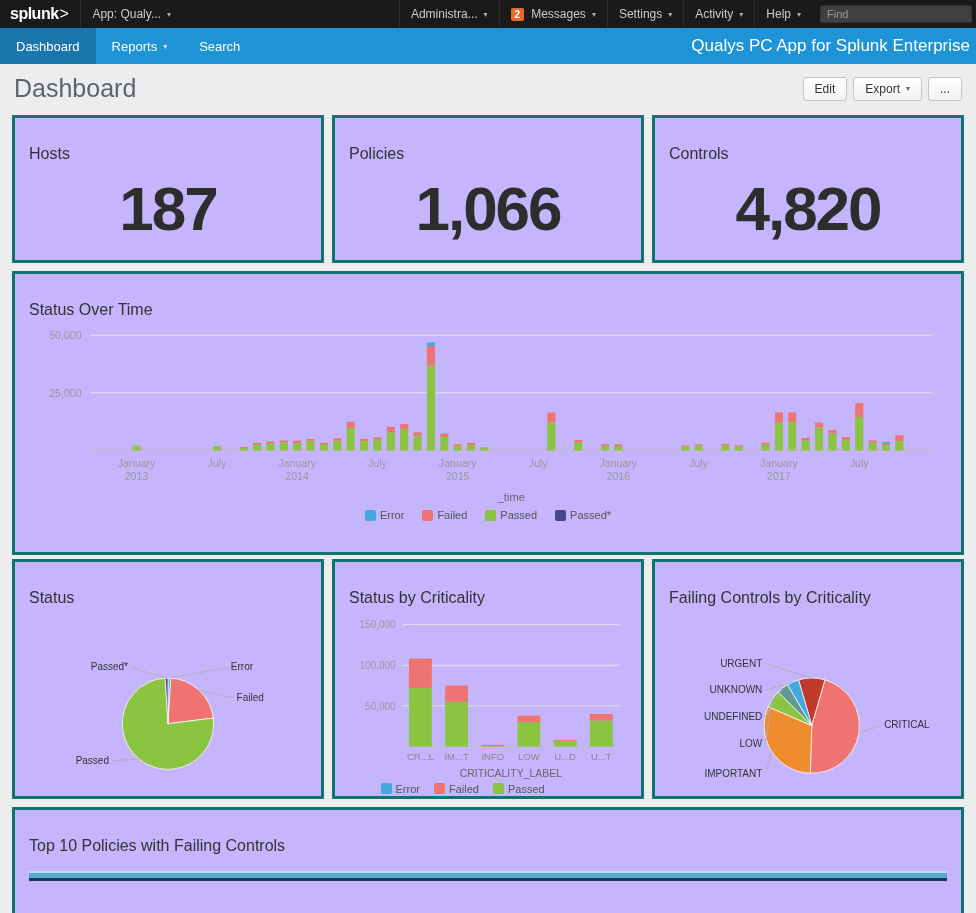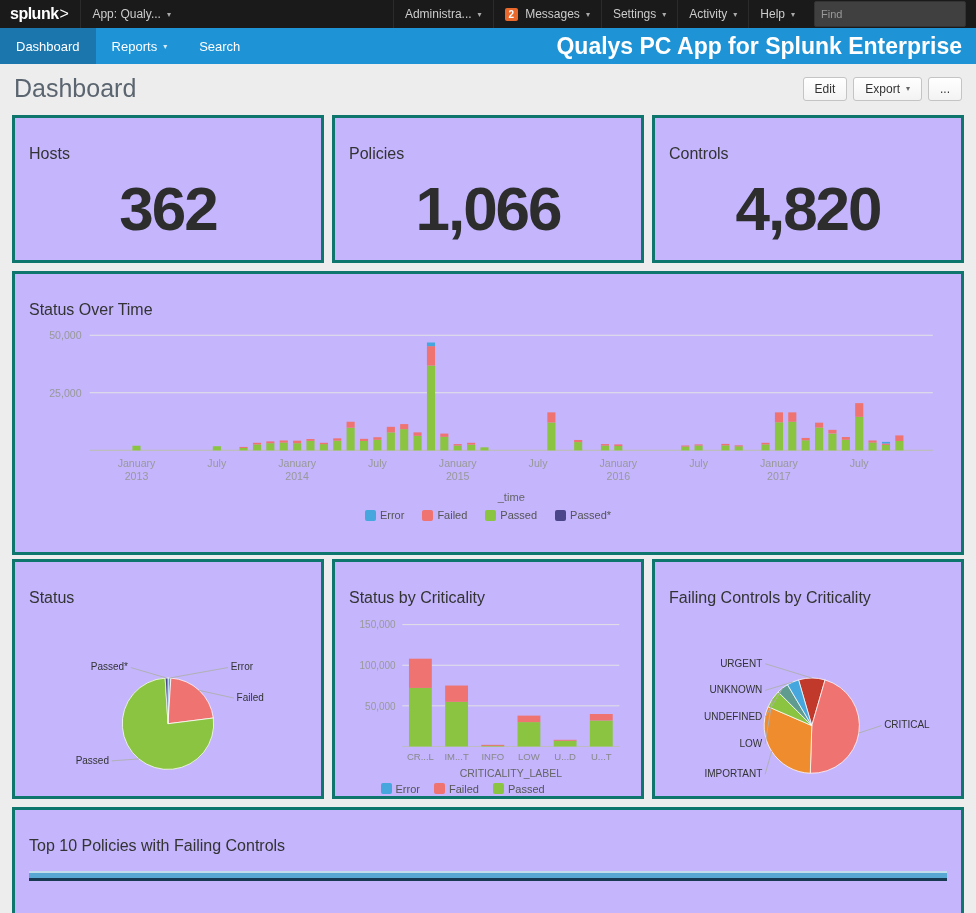--- a/index.html
+++ b/index.html
@@ -8,28 +8,28 @@
   .screen{width:976px;height:913px;overflow:hidden;background:#ededed}
 
   
   .topbar{display:flex;align-items:center;height:28px;background:#1a1a1a;color:#ccc;font-size:12px}
   .logo{padding:0 12px 0 10px;color:#fff;font-size:16px;font-weight:bold;letter-spacing:-.5px;cursor:pointer;display:flex;align-items:center}
   .logo .gt{font-weight:400;margin-left:1px}
   .top-item{padding:0 11px;height:28px;display:flex;align-items:center;gap:4px;cursor:pointer;border-left:1px solid #2b2b2b}
   .top-right{margin-left:auto;display:flex;align-items:center}
   .caret{font-size:8px;color:#aaa;margin-left:2px}
   .badge{color:#fff;font-size:10px;font-weight:bold;padding:1px 4px;border-radius:2px;margin-right:3px}
-  .find{width:152px;height:18px;background:#404040;border:1px solid #333;border-radius:2px;color:#ccc;font-size:11px;padding:12px 6px;margin:0 10px 0 8px;font-family:inherit}
+  .find{width:152px;height:18px;background:#404040;border:1px solid #333;border-radius:2px;color:#ccc;font-size:11px;padding:4px 6px;margin:0 4px 0 8px;font-family:inherit}
   .find::placeholder{color:#999}
 
   
   .appbar{display:flex;align-items:stretch;height:36px;background:#1e93d6;color:#fff}
   .tab{display:flex;align-items:center;padding:0 16px;font-size:13px;cursor:pointer;gap:4px}
   .tab .caret{color:#d6eaf7}
-  .app-title{margin-left:auto;display:flex;align-items:center;padding-right:14px;font-size:23px;font-weight:700}
+  .app-title{margin-left:auto;display:flex;align-items:center;padding-right:6px;font-size:17px;font-weight:400}
 
   
   .page{padding:8px 12px 0}
   .page-header{display:flex;align-items:center;margin:2px 2px 12px}
   .page-header h1{margin:0;font-size:25px;font-weight:400;color:#5b6570}
   .actions{margin-left:auto;display:flex;gap:6px}
   .btn{background:linear-gradient(#fff,#f3f3f3);border:1px solid #c4c4c4;border-radius:3px;padding:4px 11px;font-size:12px;color:#333;font-family:inherit;cursor:pointer;display:flex;align-items:center;gap:4px}
   .btn .caret{color:#666}
 
   .row{display:flex;gap:8px;margin-bottom:8px}
@@ -119,21 +119,21 @@
           <span>Export</span>
           <span class="caret">▾</span>
         </button>
         <button class="btn">...</button>
       </div>
     </div>
 
     <div class="row">
       <section class="panel kpi">
         <h2>Hosts</h2>
-        <div class="kpi-value">362</div>
+        <div class="kpi-value">187</div>
       </section>
       <section class="panel kpi">
         <h2>Policies</h2>
         <div class="kpi-value">1,066</div>
       </section>
       <section class="panel kpi">
         <h2>Controls</h2>
         <div class="kpi-value">4,820</div>
       </section>
     </div>

